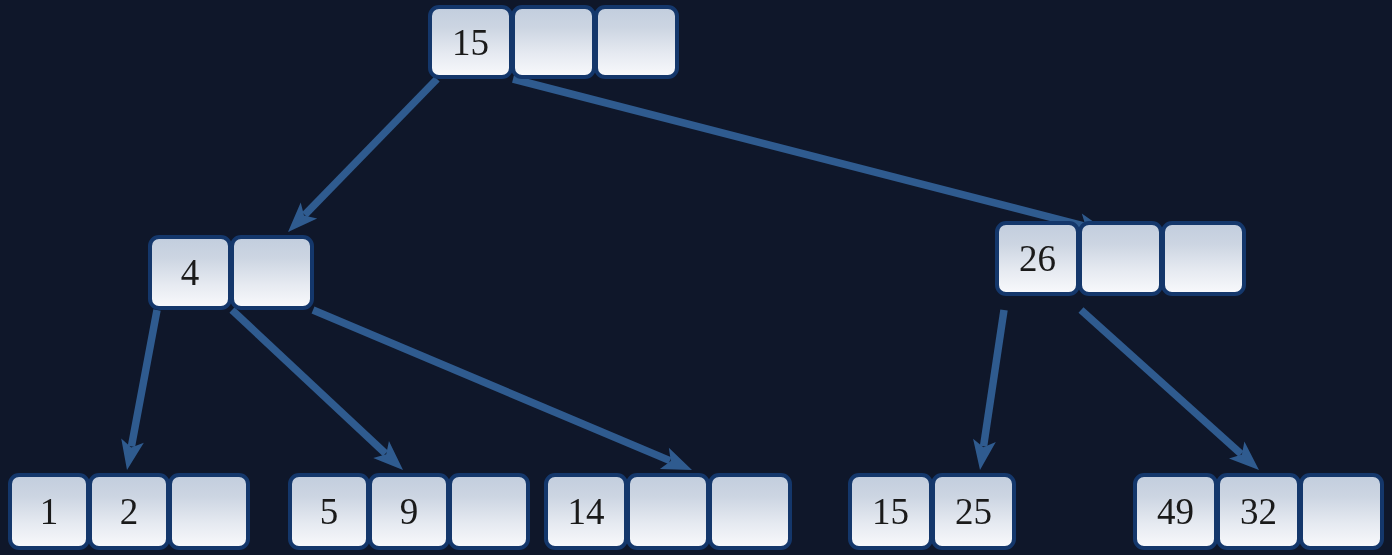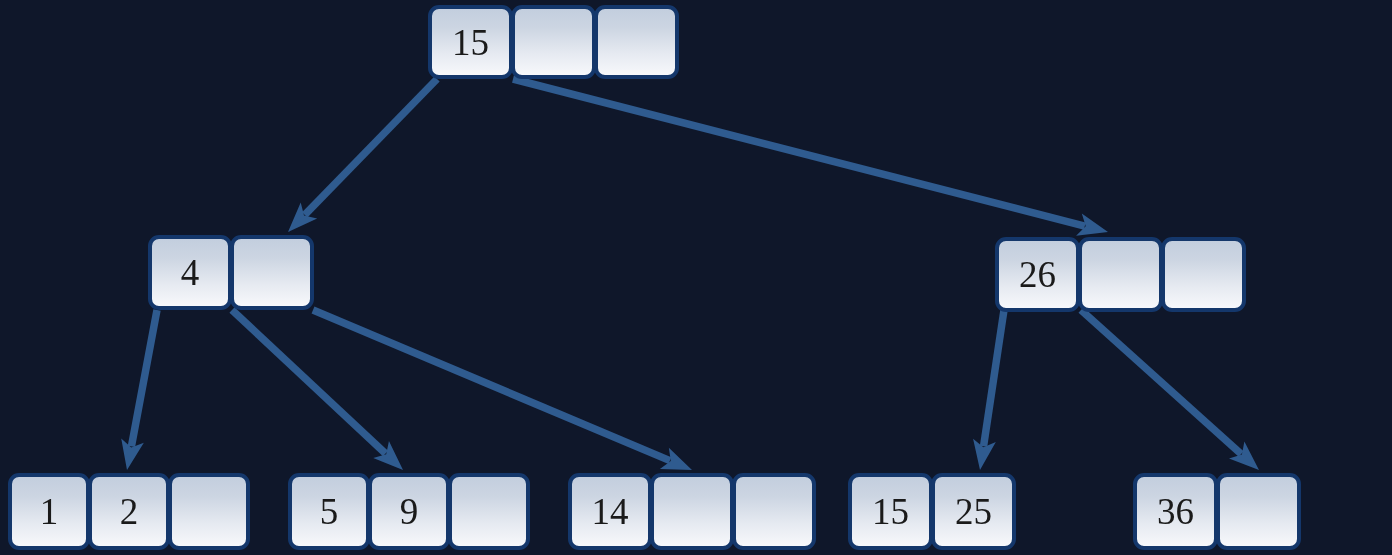--- a/index.html
+++ b/index.html
@@ -81,42 +81,43 @@
   <div id="nodes-layer">
       <div class="node" style="left: 428px; top: 5px;">
         <div class="cell" style="width: 85px; height: 74px;">15</div>
         <div class="cell" style="width: 85px; height: 74px;"></div>
         <div class="cell" style="width: 85px; height: 74px;"></div>
       </div>
       <div class="node" style="left: 148px; top: 235px;">
         <div class="cell" style="width: 84px; height: 75px;">4</div>
         <div class="cell" style="width: 84px; height: 75px;"></div>
       </div>
-      <div class="node" style="left: 995px; top: 237px;">
+      <div class="node" style="left: 995px; top: 221px;">
         <div class="cell" style="width: 85px; height: 75px;">26</div>
         <div class="cell" style="width: 85px; height: 75px;"></div>
         <div class="cell" style="width: 85px; height: 75px;"></div>
       </div>
       <div class="node" style="left: 8px; top: 473px;">
         <div class="cell" style="width: 82px; height: 77px;">1</div>
         <div class="cell" style="width: 82px; height: 77px;">2</div>
         <div class="cell" style="width: 82px; height: 77px;"></div>
       </div>
       <div class="node" style="left: 288px; top: 473px;">
         <div class="cell" style="width: 82px; height: 77px;">5</div>
         <div class="cell" style="width: 82px; height: 77px;">9</div>
         <div class="cell" style="width: 82px; height: 77px;"></div>
       </div>
-      <div class="node" style="left: 568px; top: 473px; border-radius: 18px;">
+      <div class="node" style="left: 544px; top: 473px; border-radius: 18px;">
         <div class="cell" style="width: 84px; height: 77px;">14</div>
         <div class="cell" style="width: 84px; height: 77px;"></div>
         <div class="cell" style="width: 84px; height: 77px;"></div>
       </div>
       <div class="node" style="left: 848px; top: 473px;">
         <div class="cell" style="width: 85px; height: 77px;">15</div>
         <div class="cell" style="width: 85px; height: 77px;">25</div>
       </div>
       <div class="node" style="left: 1133px; top: 473px;">
-        <div class="cell" style="width: 85px; height: 77px;">36</div>
+        <div class="cell" style="width: 85px; height: 77px;">49</div>
+        <div class="cell" style="width: 85px; height: 77px;">32</div>
         <div class="cell" style="width: 85px; height: 77px;"></div>
       </div>
     </div>
 </div>
 
 </body></html>

